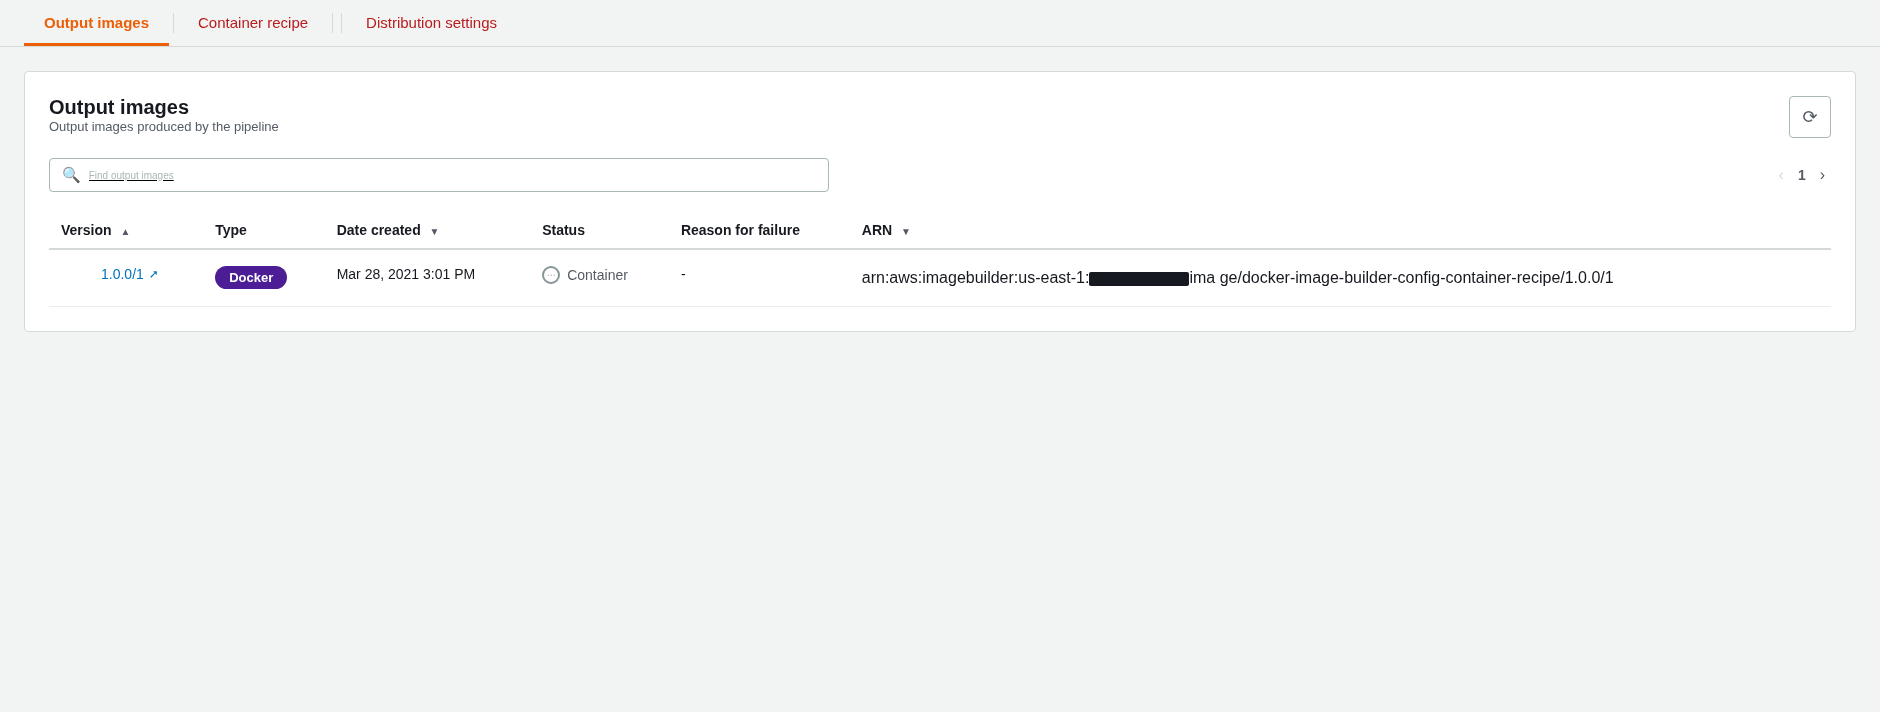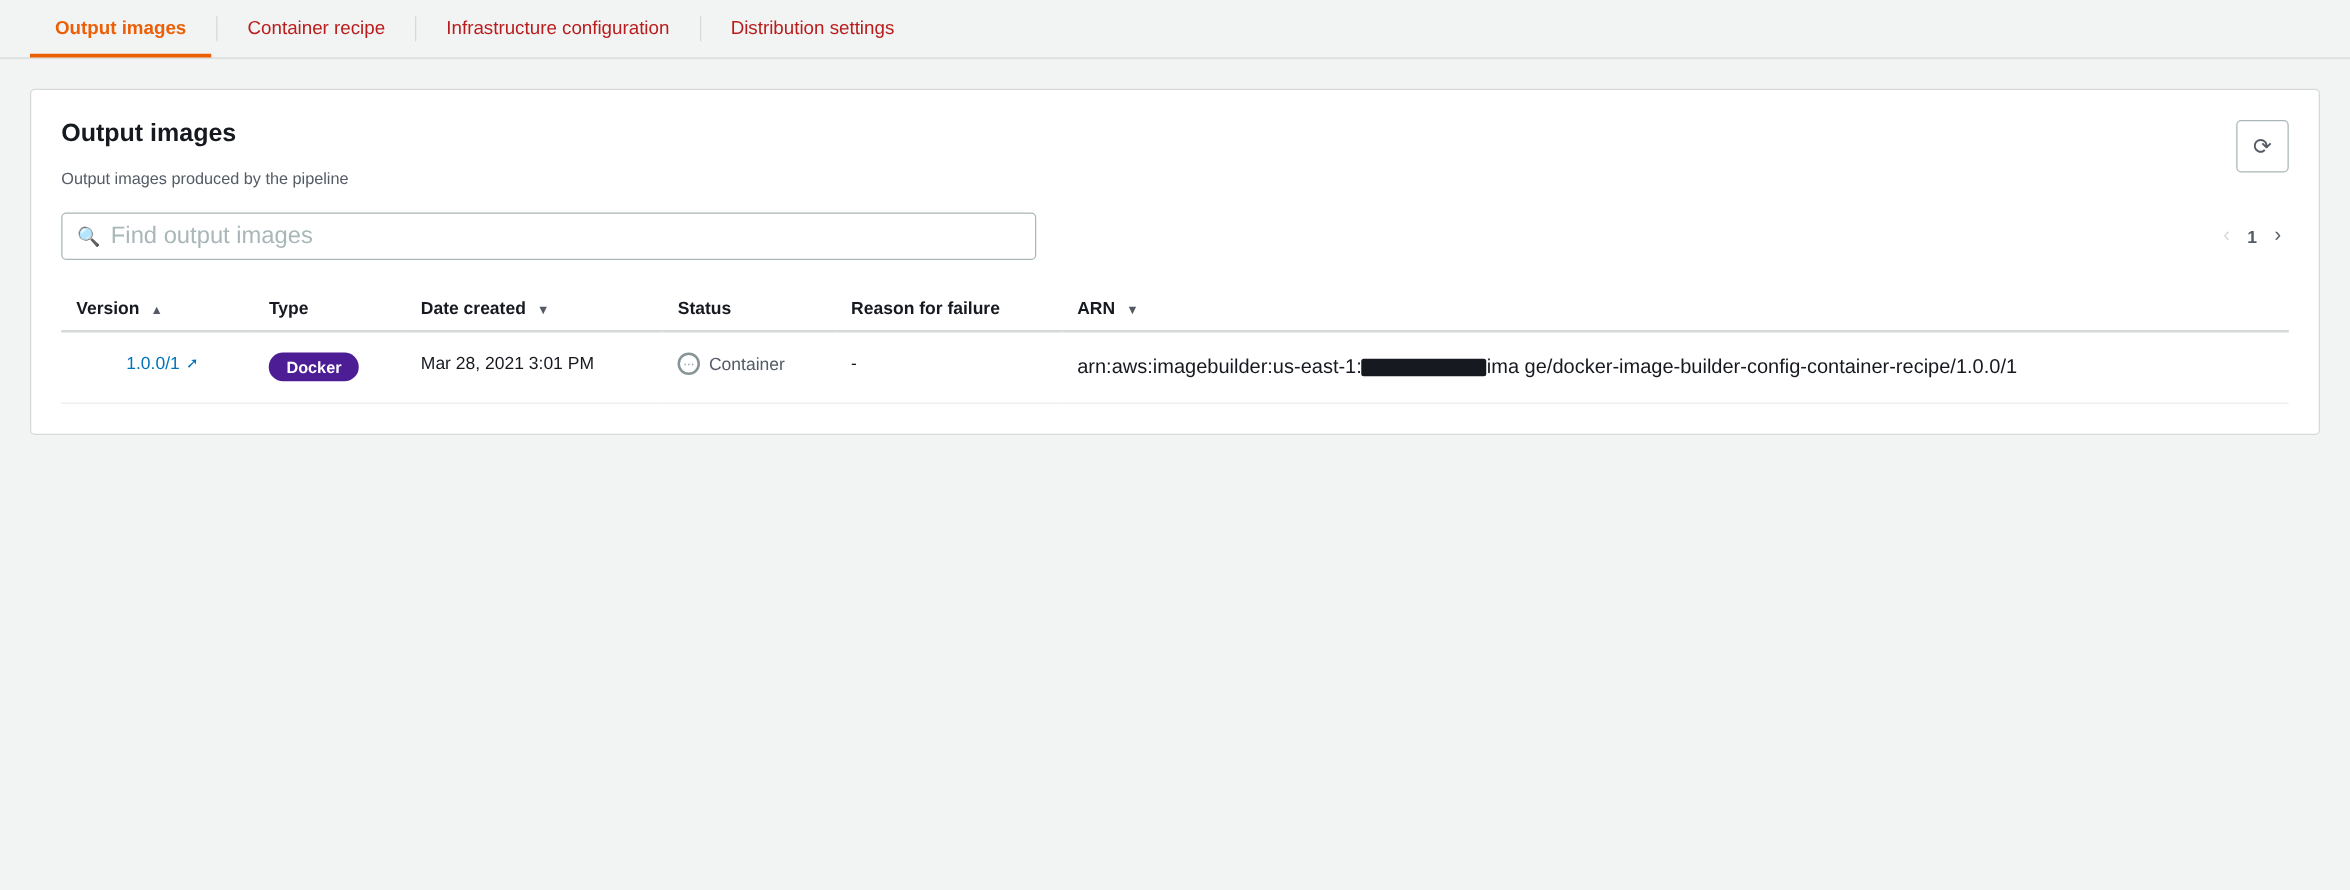--- a/index.html
+++ b/index.html
@@ -67,21 +67,21 @@
 
     .card-title {
       font-size: 20px;
       font-weight: 700;
       color: #16191f;
     }
 
     .card-subtitle {
       font-size: 13px;
       color: #545b64;
-      margin-top: 16px;
+      margin-top: 0;
     }
 
     .refresh-btn {
       width: 42px;
       height: 42px;
       border: 1px solid #aab7b8;
       background: #fff;
       border-radius: 4px;
       cursor: pointer;
       display: flex;
@@ -111,24 +111,25 @@
       background: #fff;
     }
     .search-icon {
       color: #879596;
       font-size: 15px;
       margin-right: 8px;
     }
     .search-input {
       border: none;
       outline: none;
-      font-size: 19px;
-      color: #b91c1c;
+      font-size: 10px;
+      color: #000000;
       flex: 1;
       background: transparent;
+      text-decoration: underline;
     }
     .search-input::placeholder {
       color: #aab7b8;
     }
 
     .pagination {
       display: flex;
       align-items: center;
       gap: 8px;
       color: #545b64;
@@ -242,21 +243,20 @@
     }
   </style>
 </head>
 <body>
 
 <div class="tabs-bar">
   <div class="tab active">Output images</div>
   <div class="tab-divider"></div>
   <div class="tab">Container recipe</div>
   <div class="tab-divider"></div>
-  <div class="tab">Infrastructure configuration</div>
   <div class="tab-divider"></div>
   <div class="tab">Distribution settings</div>
 </div>
 
 <div class="main-content">
   <div class="card">
 
     <div class="card-header">
       <div>
         <div class="card-title">Output images</div>

